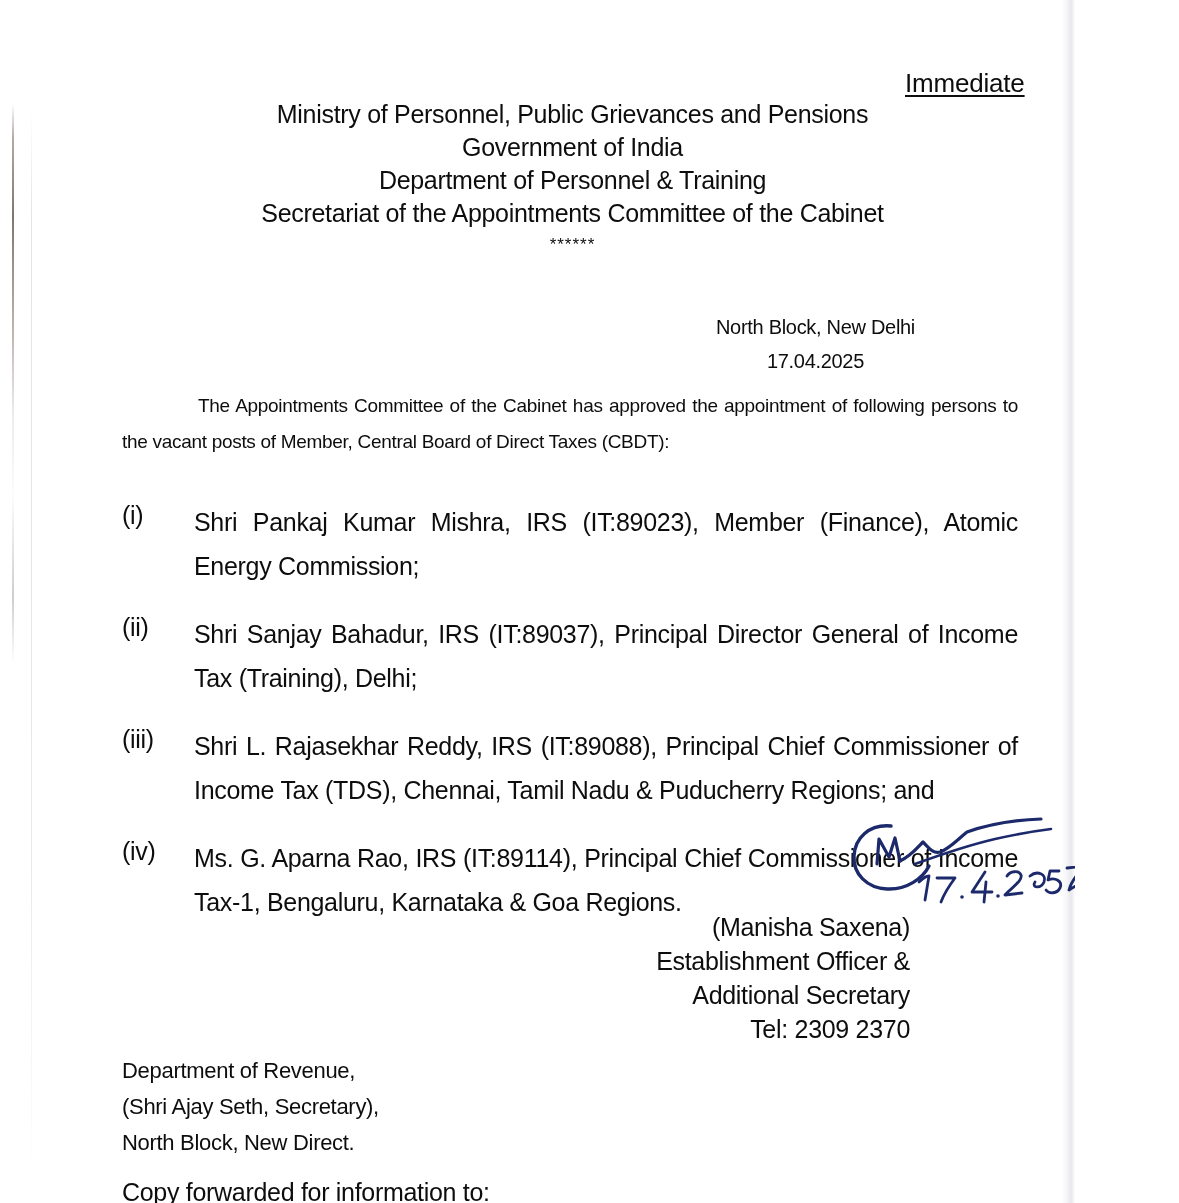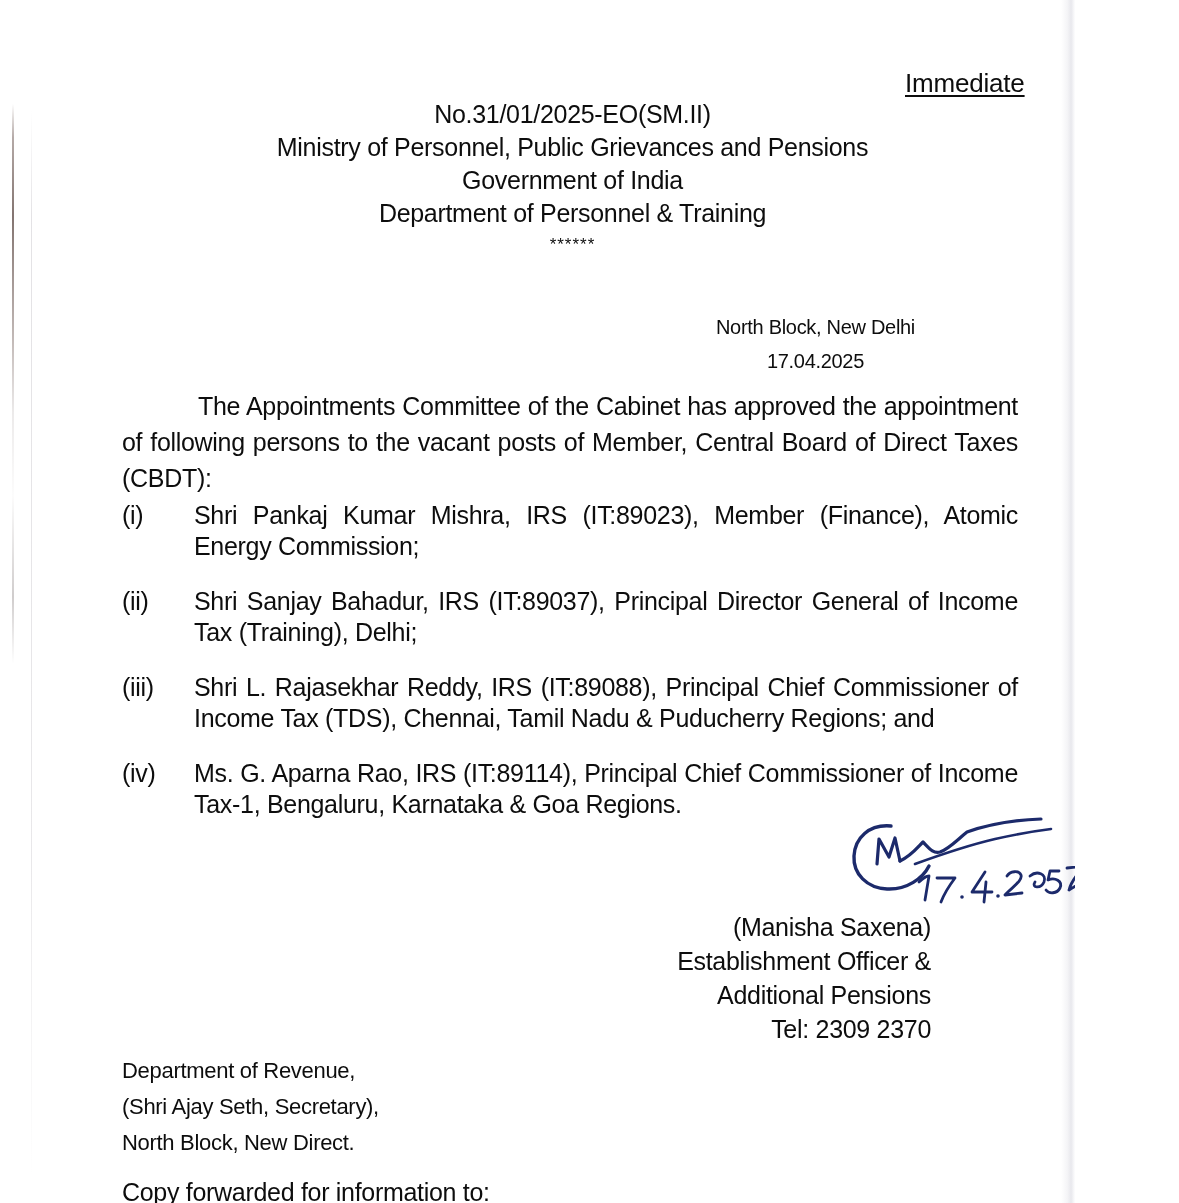--- a/index.html
+++ b/index.html
@@ -111,21 +111,21 @@
     letter-spacing: -0.3px;
   }
   .placedate span { display: block; white-space: nowrap; }
 
   
   .intro {
     position: absolute;
     left: 122px;
     top: 388px;
     width: 896px;
-    font-size: 25px;
+    font-size: 19px;
     line-height: 36px;
     text-align: justify;
     text-indent: 76px;
     letter-spacing: -0.3px;
   }
 
   
   .list {
     position: absolute;
     left: 122px;
@@ -138,38 +138,38 @@
     display: flex;
     align-items: flex-start;
     margin-bottom: 24px;
   }
   .list-item .marker {
     flex: 0 0 72px;
     line-height: 31px;
   }
   .list-item .itext {
     flex: 1 1 auto;
-    line-height: 31px;
+    line-height: 44px;
     text-align: justify;
   }
   .list-item:last-child { margin-bottom: 0; }
 
   
   .signature-area {
     position: absolute;
     left: 845px;
     top: 812px;
     width: 270px;
     height: 95px;
   }
   .signature-area svg { display: block; }
 
   .signer {
     position: absolute;
-    right: 144px;
+    right: 165px;
     top: 910px;
     text-align: right;
     font-size: 25px;
     line-height: 34px;
     letter-spacing: -0.3px;
   }
   .signer span { display: block; white-space: nowrap; }
 
   
   .addressee {
@@ -201,24 +201,24 @@
 
   <div class="scan-streak-left"></div>
   <div class="scan-streak-left2"></div>
   <div class="page-edge-right"></div>
 
   <div class="content">
 
     <div class="immediate">Immediate</div>
 
     <div class="heading">
-      <span class="hline">No.31/01/2025-EO(SM.II)</span>
       <span class="hline">Ministry of Personnel, Public Grievances and Pensions</span>
       <span class="hline">Government of India</span>
       <span class="hline">Department of Personnel &amp; Training</span>
+      <span class="hline">Secretariat of the Appointments Committee of the Cabinet</span>
       <span class="stars">******</span>
     </div>
 
     <div class="placedate">
       <span>North Block, New Delhi</span>
       <span>17.04.2025</span>
     </div>
 
     <div class="intro">The Appointments Committee of the Cabinet has approved the appointment of following persons to the vacant posts of Member, Central Board of Direct Taxes (CBDT):</div>
 
@@ -261,21 +261,21 @@
           <path d="M185 64 C192 58 202 62 199 70 C196 77 186 76 190 70" stroke-width="2.8"></path>
           <path d="M214 59 L205 59 L203 68 C210 65 218 69 215 76 C212 82 204 82 201 78" stroke-width="2.8"></path>
           <path d="M222 56 L240 54 C232 62 226 70 224 78 C234 72 244 66 254 58" stroke-width="2.8"></path>
         </g>
       </svg>
     </div>
 
     <div class="signer">
       <span>(Manisha Saxena)</span>
       <span>Establishment Officer &amp;</span>
-      <span>Additional Pensions</span>
+      <span>Additional Secretary</span>
       <span>Tel: 2309 2370</span>
     </div>
 
     <div class="addressee">
       <span>Department of Revenue,</span>
       <span>(Shri Ajay Seth, Secretary),</span>
       <span>North Block, New Direct.</span>
     </div>
 
     <div class="copy-line">Copy forwarded for information to:</div>

